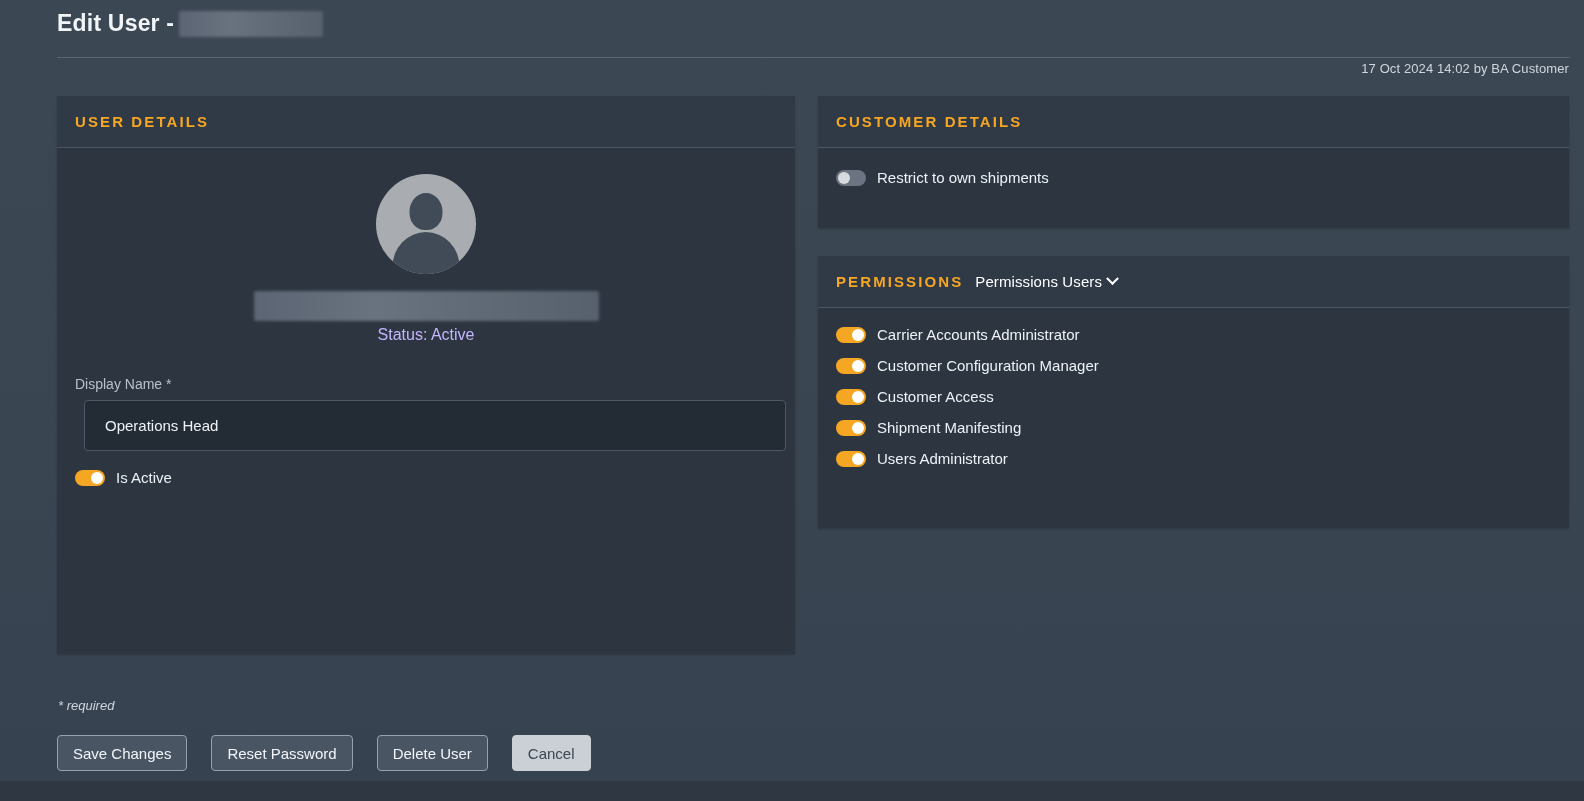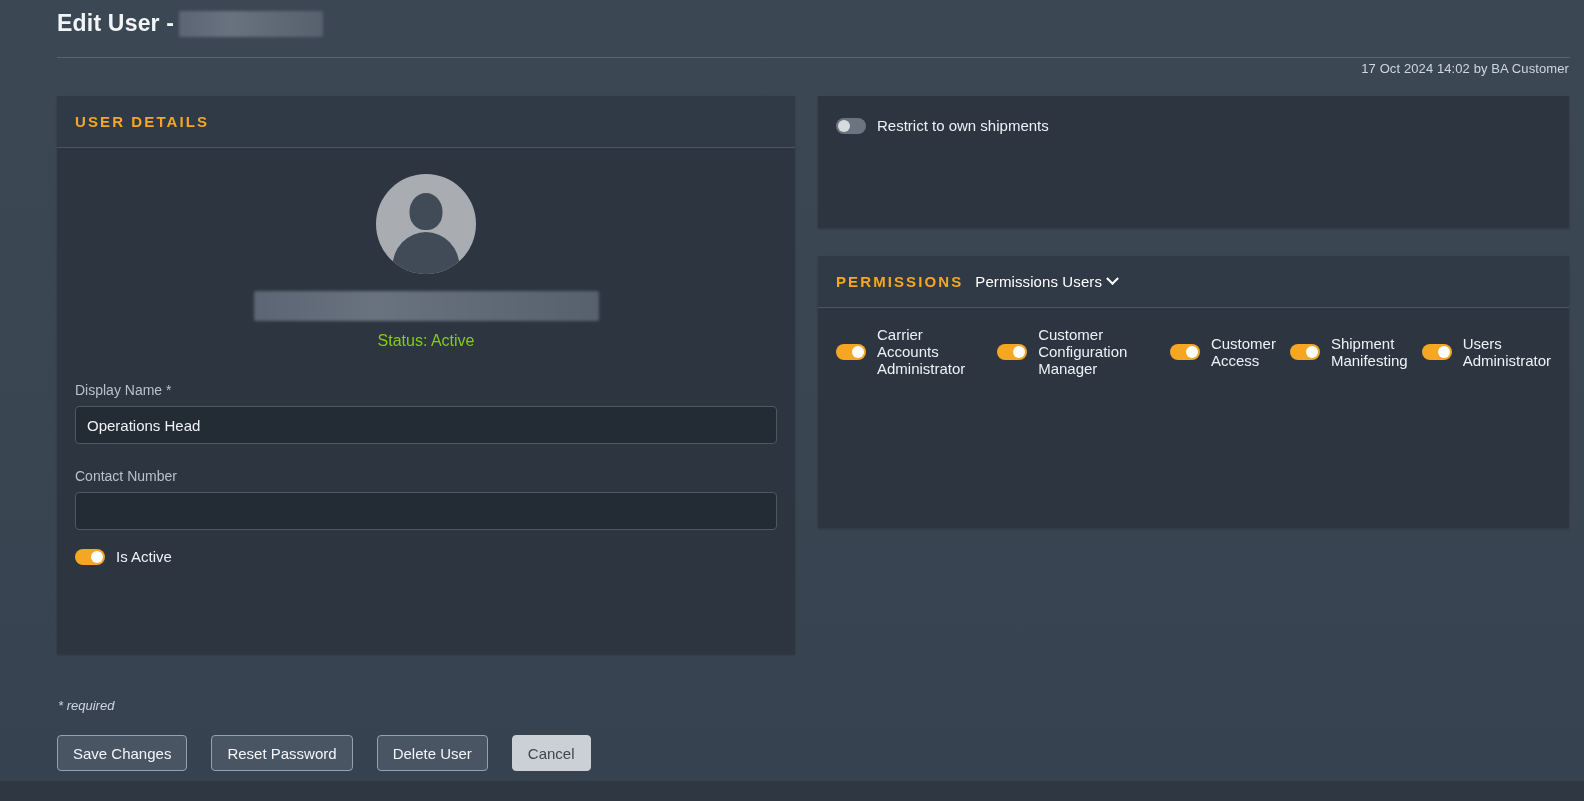--- a/index.html
+++ b/index.html
@@ -141,43 +141,44 @@
     width: 67px; height: 56px;
     border-radius: 50% 50% 0 0 / 62% 62% 0 0;
     background: #414b57;
   }
   .name-redaction {
     width: 345px;
     height: 30px;
     margin-top: 17px;
   }
   .status-text {
-    margin-top: 11px;
+    margin-top: 5px;
     font-size: 16px;
-    color: #84cc16;
+    color: #c4b5fd;
   }
 
   .field { margin-top: 24px; }
   .field-label {
     font-size: 14px;
     color: #b8c1cb;
     margin-bottom: 8px;
     display: block;
   }
   .text-input {
     width: 100%;
-    height: 38px;
+    height: 51px;
     background: #232b35;
     border: 1px solid #4e5865;
     border-radius: 4px;
     color: #eef2f6;
     font-size: 15px;
     font-family: "Liberation Sans", sans-serif;
-    padding: 0 11px;
+    padding: 0 20px;
     outline: none;
+    margin-left: 9px;
   }
   .text-input::placeholder { color: #7f8a97; }
 
   .toggle-row {
     display: flex;
     align-items: center;
     gap: 11px;
     margin-top: 18px;
   }
   .toggle {
@@ -203,21 +204,21 @@
   
   .form-block { margin-top: 32px; }
 
   
   #customer-panel { left: 818px; top: 96px; width: 751px; height: 132px; }
   #permissions-panel { left: 818px; top: 256px; width: 751px; height: 272px; }
 
   #customer-panel .panel-body { padding-top: 21px; }
   #permissions-panel .panel-body { padding-top: 18px; }
 
-  .perm-list { display: flex; flex-direction: row; gap: 14px; }
+  .perm-list { display: flex; flex-direction: column; gap: 14px; }
   .perm-row { display: flex; align-items: center; gap: 11px; }
   .perm-label { font-size: 15px; color: #eef2f7; }
 
   
   .required-note {
     position: absolute;
     left: 58px; top: 698px;
     font-size: 13px;
     font-style: italic;
     color: #cdd5de;
@@ -280,37 +281,36 @@
         <div class="redaction name-redaction"></div>
         <div class="status-text">Status: Active</div>
       </div>
 
       <div class="form-block">
         <div class="field">
           <label class="field-label">Display Name *</label>
           <input class="text-input" type="text" value="Operations Head" style="">
         </div>
 
-        <div class="field">
-          <label class="field-label">Contact Number</label>
-          <input class="text-input" type="text" value="" style="">
-        </div>
 
         <div class="toggle-row">
           <span class="toggle on">
             <span class="knob"></span>
           </span>
           <span class="toggle-label">Is Active</span>
         </div>
       </div>
 
     </div>
   </div>
 
   <div class="panel" id="customer-panel">
+    <div class="panel-head">
+      <span class="panel-head-title">CUSTOMER DETAILS</span>
+    </div>
     <div class="panel-body">
       <div class="toggle-row" style="margin-top:0">
         <span class="toggle">
           <span class="knob"></span>
         </span>
         <span class="toggle-label">Restrict to own shipments</span>
       </div>
     </div>
   </div>
 

